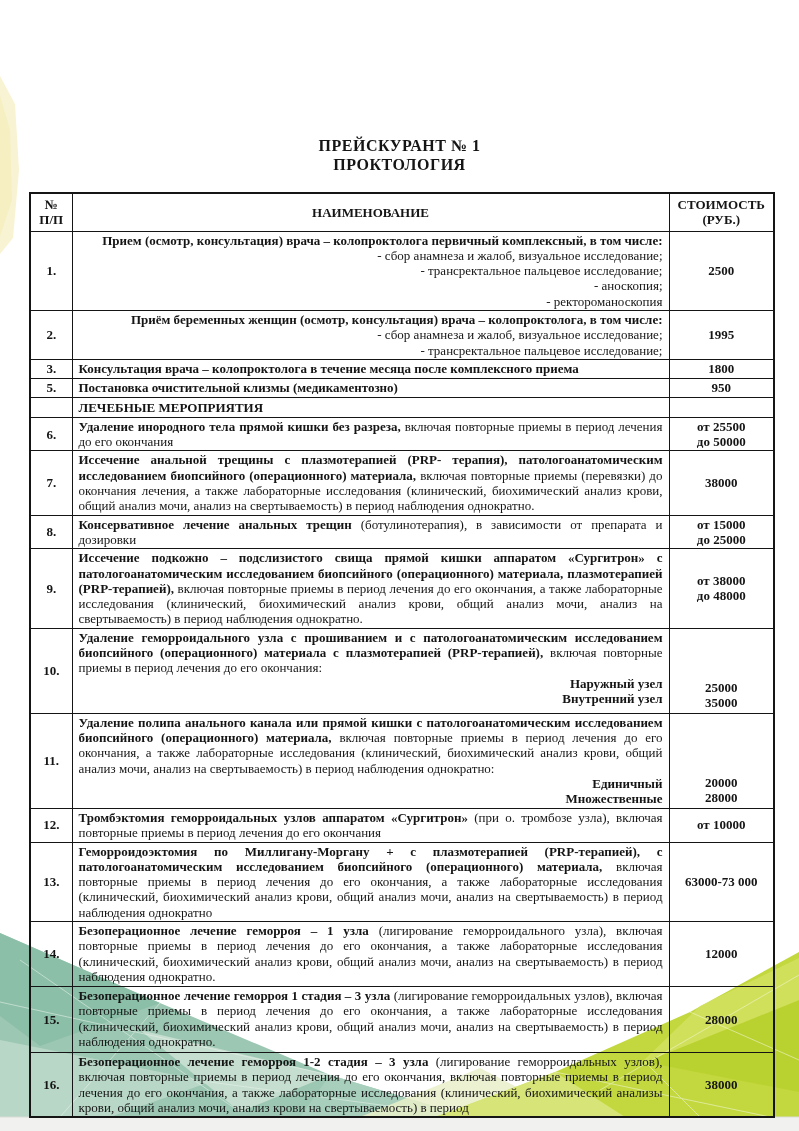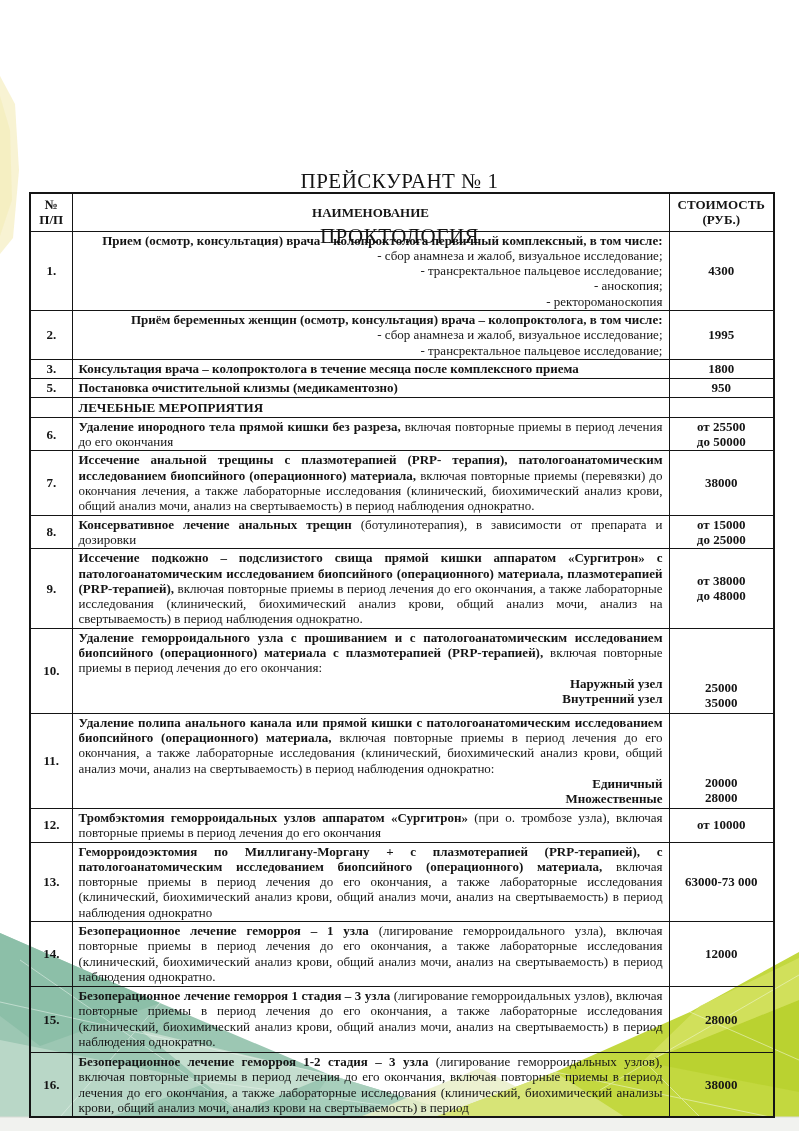--- a/index.html
+++ b/index.html
@@ -10,21 +10,21 @@
     position:relative;
     font-family:"Liberation Serif","DejaVu Serif",serif;
     color:#151515;
   }
   #bg-decor{position:absolute;left:0;top:0;width:799px;height:1131px;z-index:0;}
   .title-wrap{
     position:absolute;left:0;top:136px;width:100%;
     text-align:center;z-index:2;
   }
   .title-line{
-    font-weight:normal;font-size:21px;line-height:19px;letter-spacing:0.5px;margin-top:36px;
+    font-weight:bold;font-size:16px;line-height:19px;letter-spacing:0.5px;
   }
   table.price{
     position:absolute;left:29px;top:192px;width:744px;z-index:1;
     border-collapse:collapse;table-layout:fixed;
     background:transparent;
   }
   table.price td,table.price th{
     border:1px solid #151515;
     padding:1px 6px;
     background:transparent;
@@ -121,21 +121,21 @@
       <tr style="height: 74px;">
         <td class="c-num">1.</td>
         <td class="c-name">
           <div class="lead-line"><b>Прием (осмотр, консультация) врача – колопроктолога первичный комплексный, в том числе:</b></div>
           <div class="lead-line">- сбор анамнеза и жалоб, визуальное исследование;</div>
           <div class="lead-line">- трансректальное пальцевое исследование;</div>
           <div class="lead-line">- аноскопия;</div>
           <div class="lead-line">- ректороманоскопия</div>
         </td>
         <td class="c-price">
-          <span class="price-line">4300</span>
+          <span class="price-line">2500</span>
         </td>
       </tr>
       <tr style="height: 48px;">
         <td class="c-num">2.</td>
         <td class="c-name">
           <div class="lead-line"><b>Приём беременных женщин (осмотр, консультация) врача – колопроктолога, в том числе:</b></div>
           <div class="lead-line">- сбор анамнеза и жалоб, визуальное исследование;</div>
           <div class="lead-line">- трансректальное пальцевое исследование;</div>
         </td>
         <td class="c-price">

